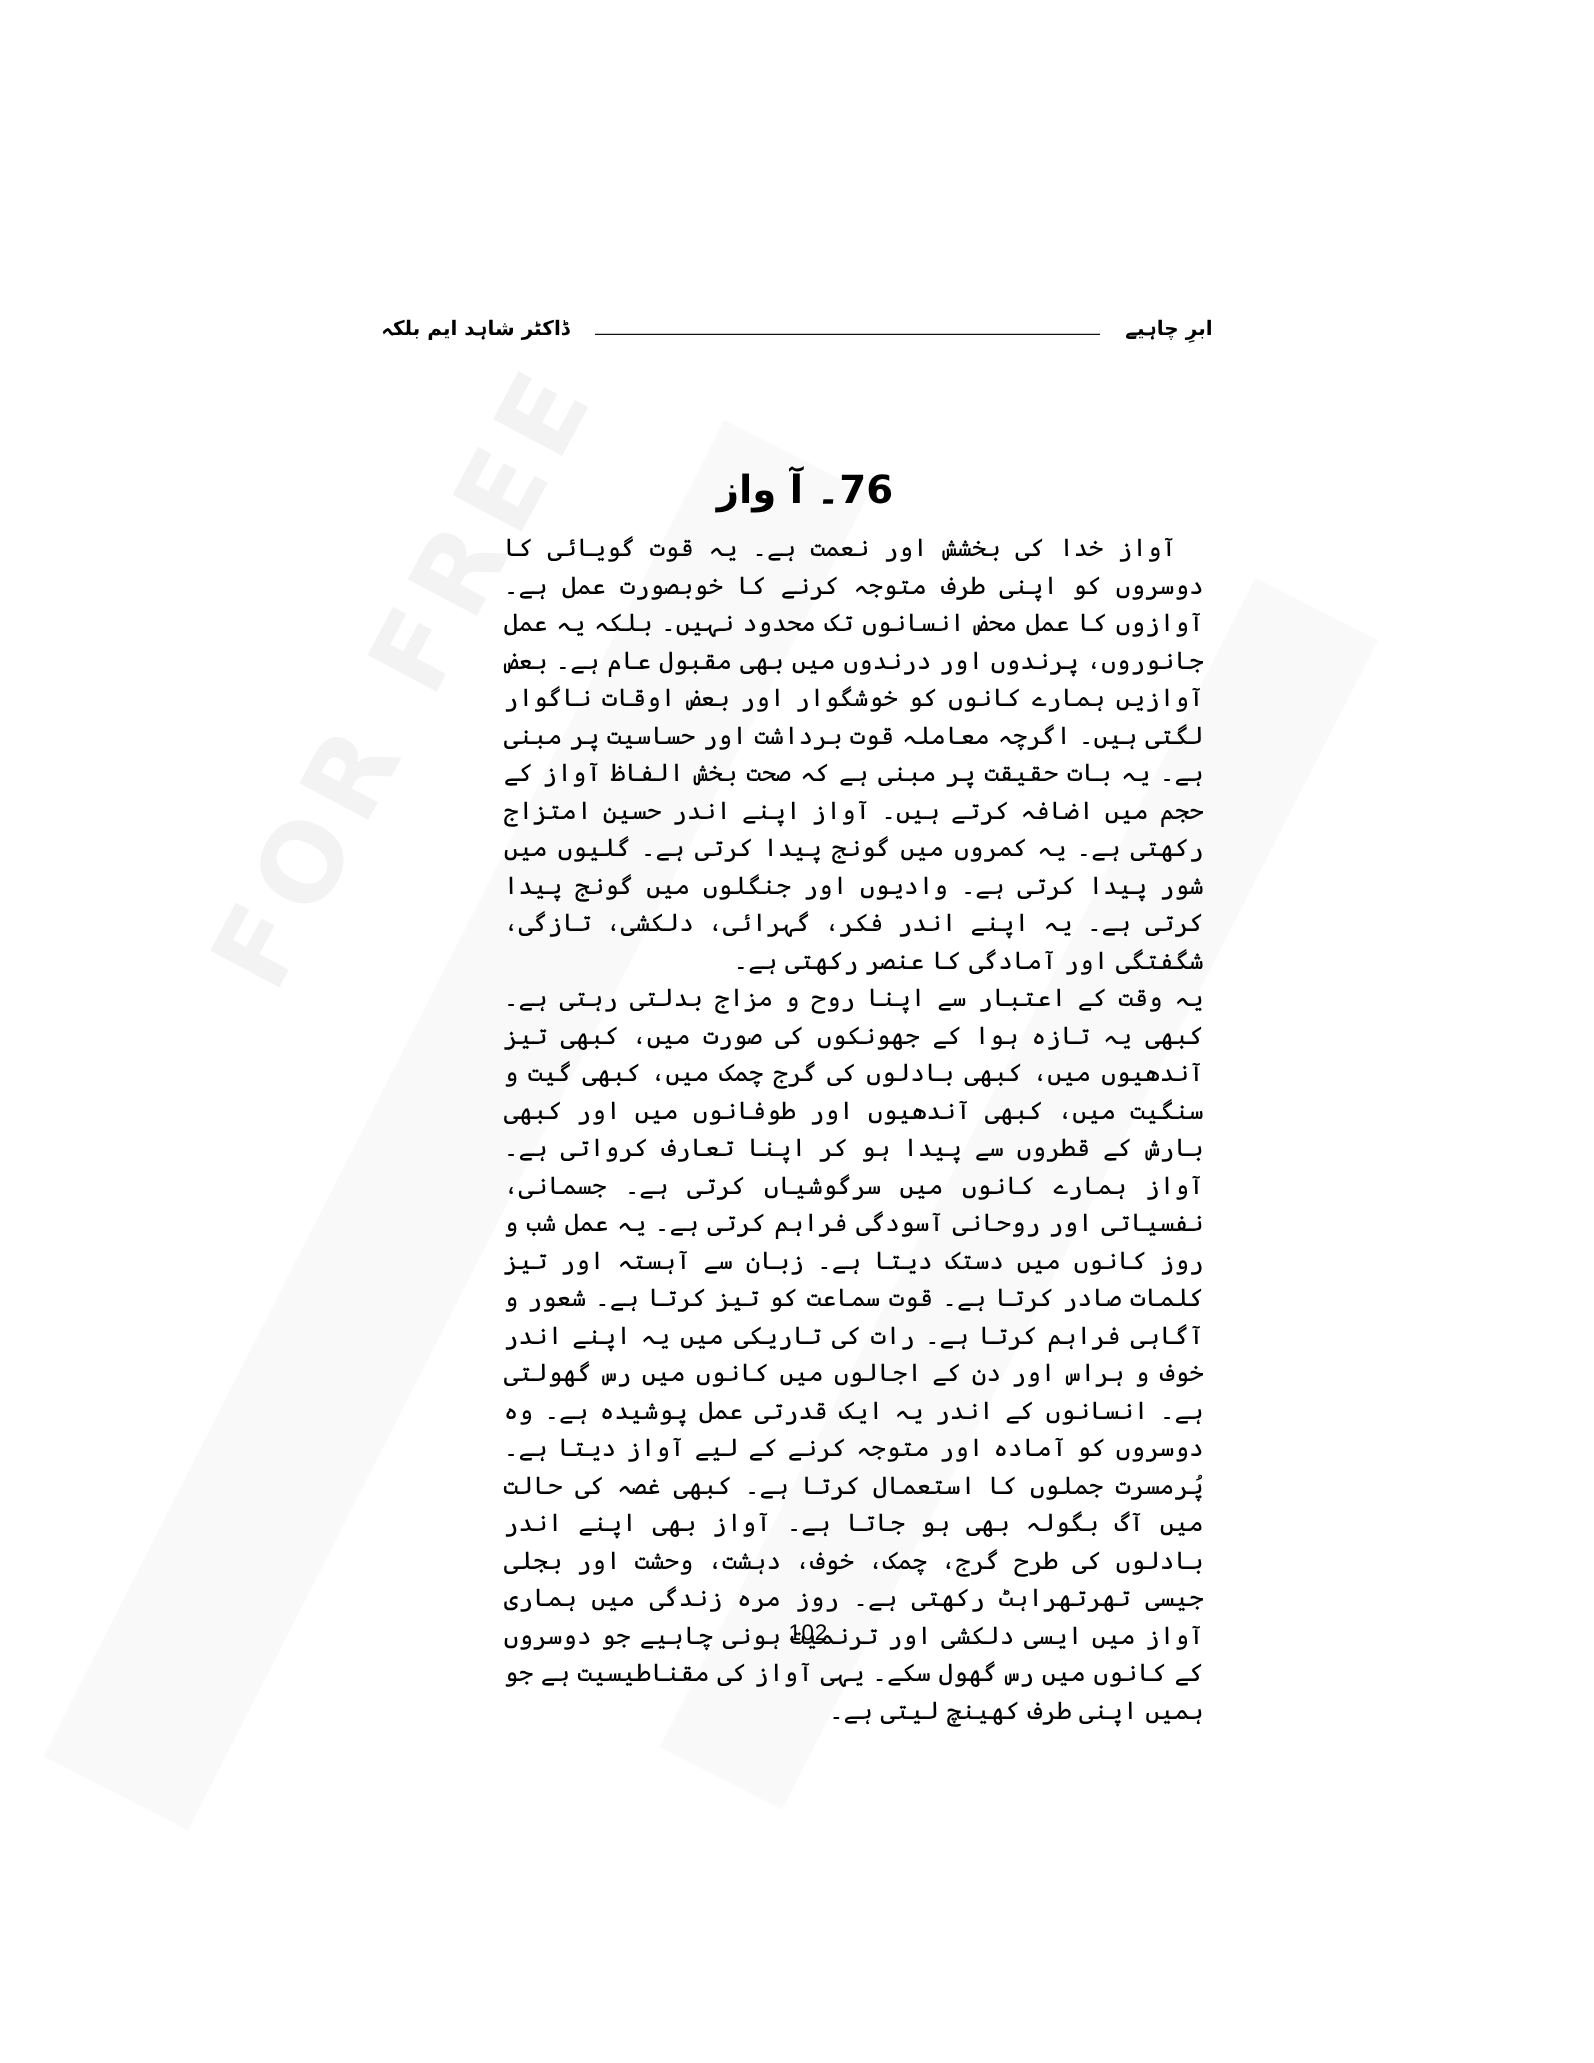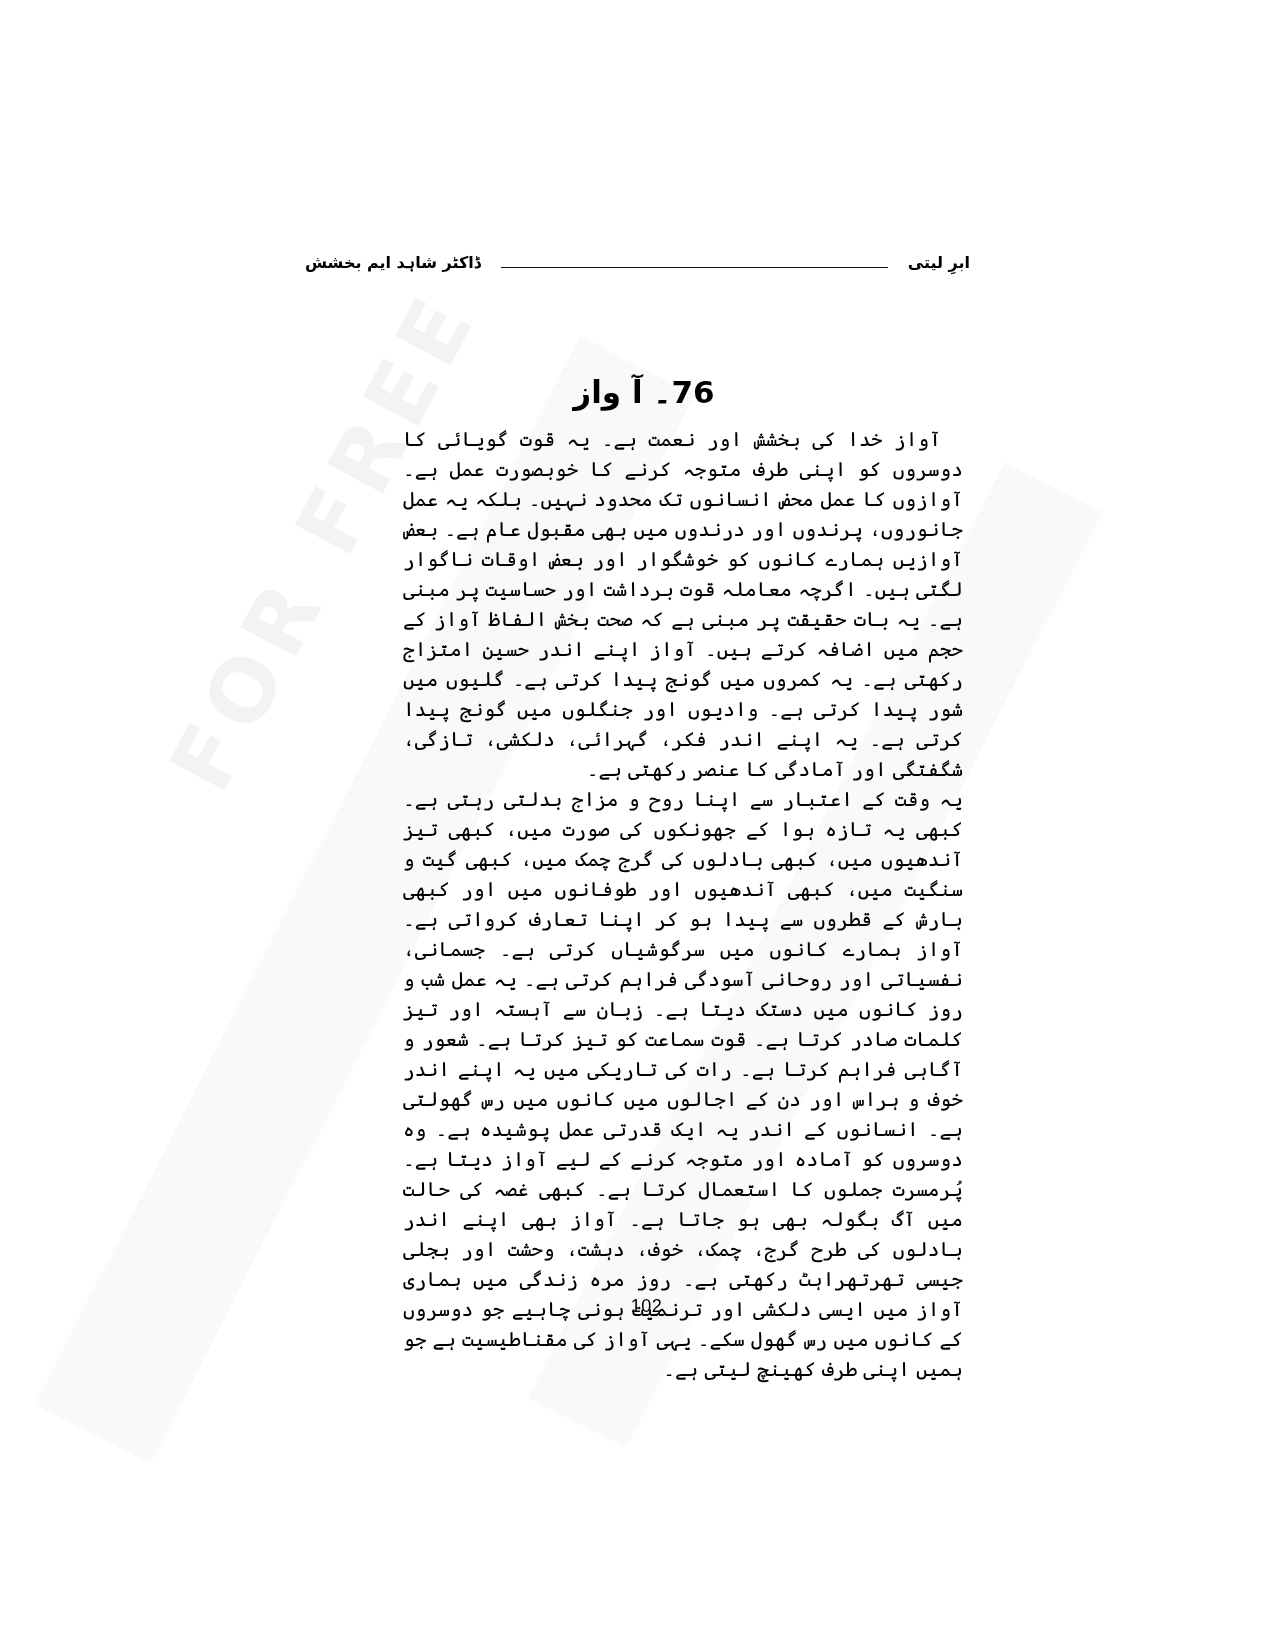--- a/index.html
+++ b/index.html
@@ -165,23 +165,23 @@
 
   <div class="watermark-layer">
     <div class="watermark-band wm-band-a"></div>
     <div class="watermark-band wm-band-b"></div>
     <div class="watermark-text">FOR FREE</div>
   </div>
 
   <div class="content">
 
     <div class="running-header">
-      <span class="header-right-text">ابرِ لیتی</span>
+      <span class="header-right-text">ابرِ چاہیے</span>
       <span class="header-rule"></span>
-      <span class="header-left-text">ڈاکٹر شاہد ایم بخشش</span>
+      <span class="header-left-text">ڈاکٹر شاہد ایم بلکہ</span>
     </div>
 
     <h1 class="chapter-title">76۔ آ واز</h1>
 
     <div class="body-block">
       <p class="para first-para">آواز خدا کی بخشش اور نعمت ہے۔ یہ قوت گویائی کا دوسروں کو اپنی طرف متوجہ کرنے کا خوبصورت عمل ہے۔ آوازوں کا عمل محض انسانوں تک محدود نہیں۔ بلکہ یہ عمل جانوروں، پرندوں اور درندوں میں بھی مقبول عام ہے۔ بعض آوازیں ہمارے کانوں کو خوشگوار اور بعض اوقات ناگوار لگتی ہیں۔ اگرچہ معاملہ قوت برداشت اور حساسیت پر مبنی ہے۔ یہ بات حقیقت پر مبنی ہے کہ صحت بخش الفاظ آواز کے حجم میں اضافہ کرتے ہیں۔ آواز اپنے اندر حسین امتزاج رکھتی ہے۔ یہ کمروں میں گونج پیدا کرتی ہے۔ گلیوں میں شور پیدا کرتی ہے۔ وادیوں اور جنگلوں میں گونج پیدا کرتی ہے۔ یہ اپنے اندر فکر، گہرائی، دلکشی، تازگی، شگفتگی اور آمادگی کا عنصر رکھتی ہے۔</p>
       <p class="para">یہ وقت کے اعتبار سے اپنا روح و مزاج بدلتی رہتی ہے۔ کبھی یہ تازہ ہوا کے جھونکوں کی صورت میں، کبھی تیز آندھیوں میں، کبھی بادلوں کی گرج چمک میں، کبھی گیت و سنگیت میں، کبھی آندھیوں اور طوفانوں میں اور کبھی بارش کے قطروں سے پیدا ہو کر اپنا تعارف کرواتی ہے۔ آواز ہمارے کانوں میں سرگوشیاں کرتی ہے۔ جسمانی، نفسیاتی اور روحانی آسودگی فراہم کرتی ہے۔ یہ عمل شب و روز کانوں میں دستک دیتا ہے۔ زبان سے آہستہ اور تیز کلمات صادر کرتا ہے۔ قوت سماعت کو تیز کرتا ہے۔ شعور و آگاہی فراہم کرتا ہے۔ رات کی تاریکی میں یہ اپنے اندر خوف و ہراس اور دن کے اجالوں میں کانوں میں رس گھولتی ہے۔ انسانوں کے اندر یہ ایک قدرتی عمل پوشیدہ ہے۔ وہ دوسروں کو آمادہ اور متوجہ کرنے کے لیے آواز دیتا ہے۔ پُرمسرت جملوں کا استعمال کرتا ہے۔ کبھی غصہ کی حالت میں آگ بگولہ بھی ہو جاتا ہے۔ آواز بھی اپنے اندر بادلوں کی طرح گرج، چمک، خوف، دہشت، وحشت اور بجلی جیسی تھرتھراہٹ رکھتی ہے۔ روز مرہ زندگی میں ہماری آواز میں ایسی دلکشی اور ترنمیت ہونی چاہیے جو دوسروں کے کانوں میں رس گھول سکے۔ یہی آواز کی مقناطیسیت ہے جو ہمیں اپنی طرف کھینچ لیتی ہے۔</p>
     </div>
 
     <div class="page-number">102</div>

